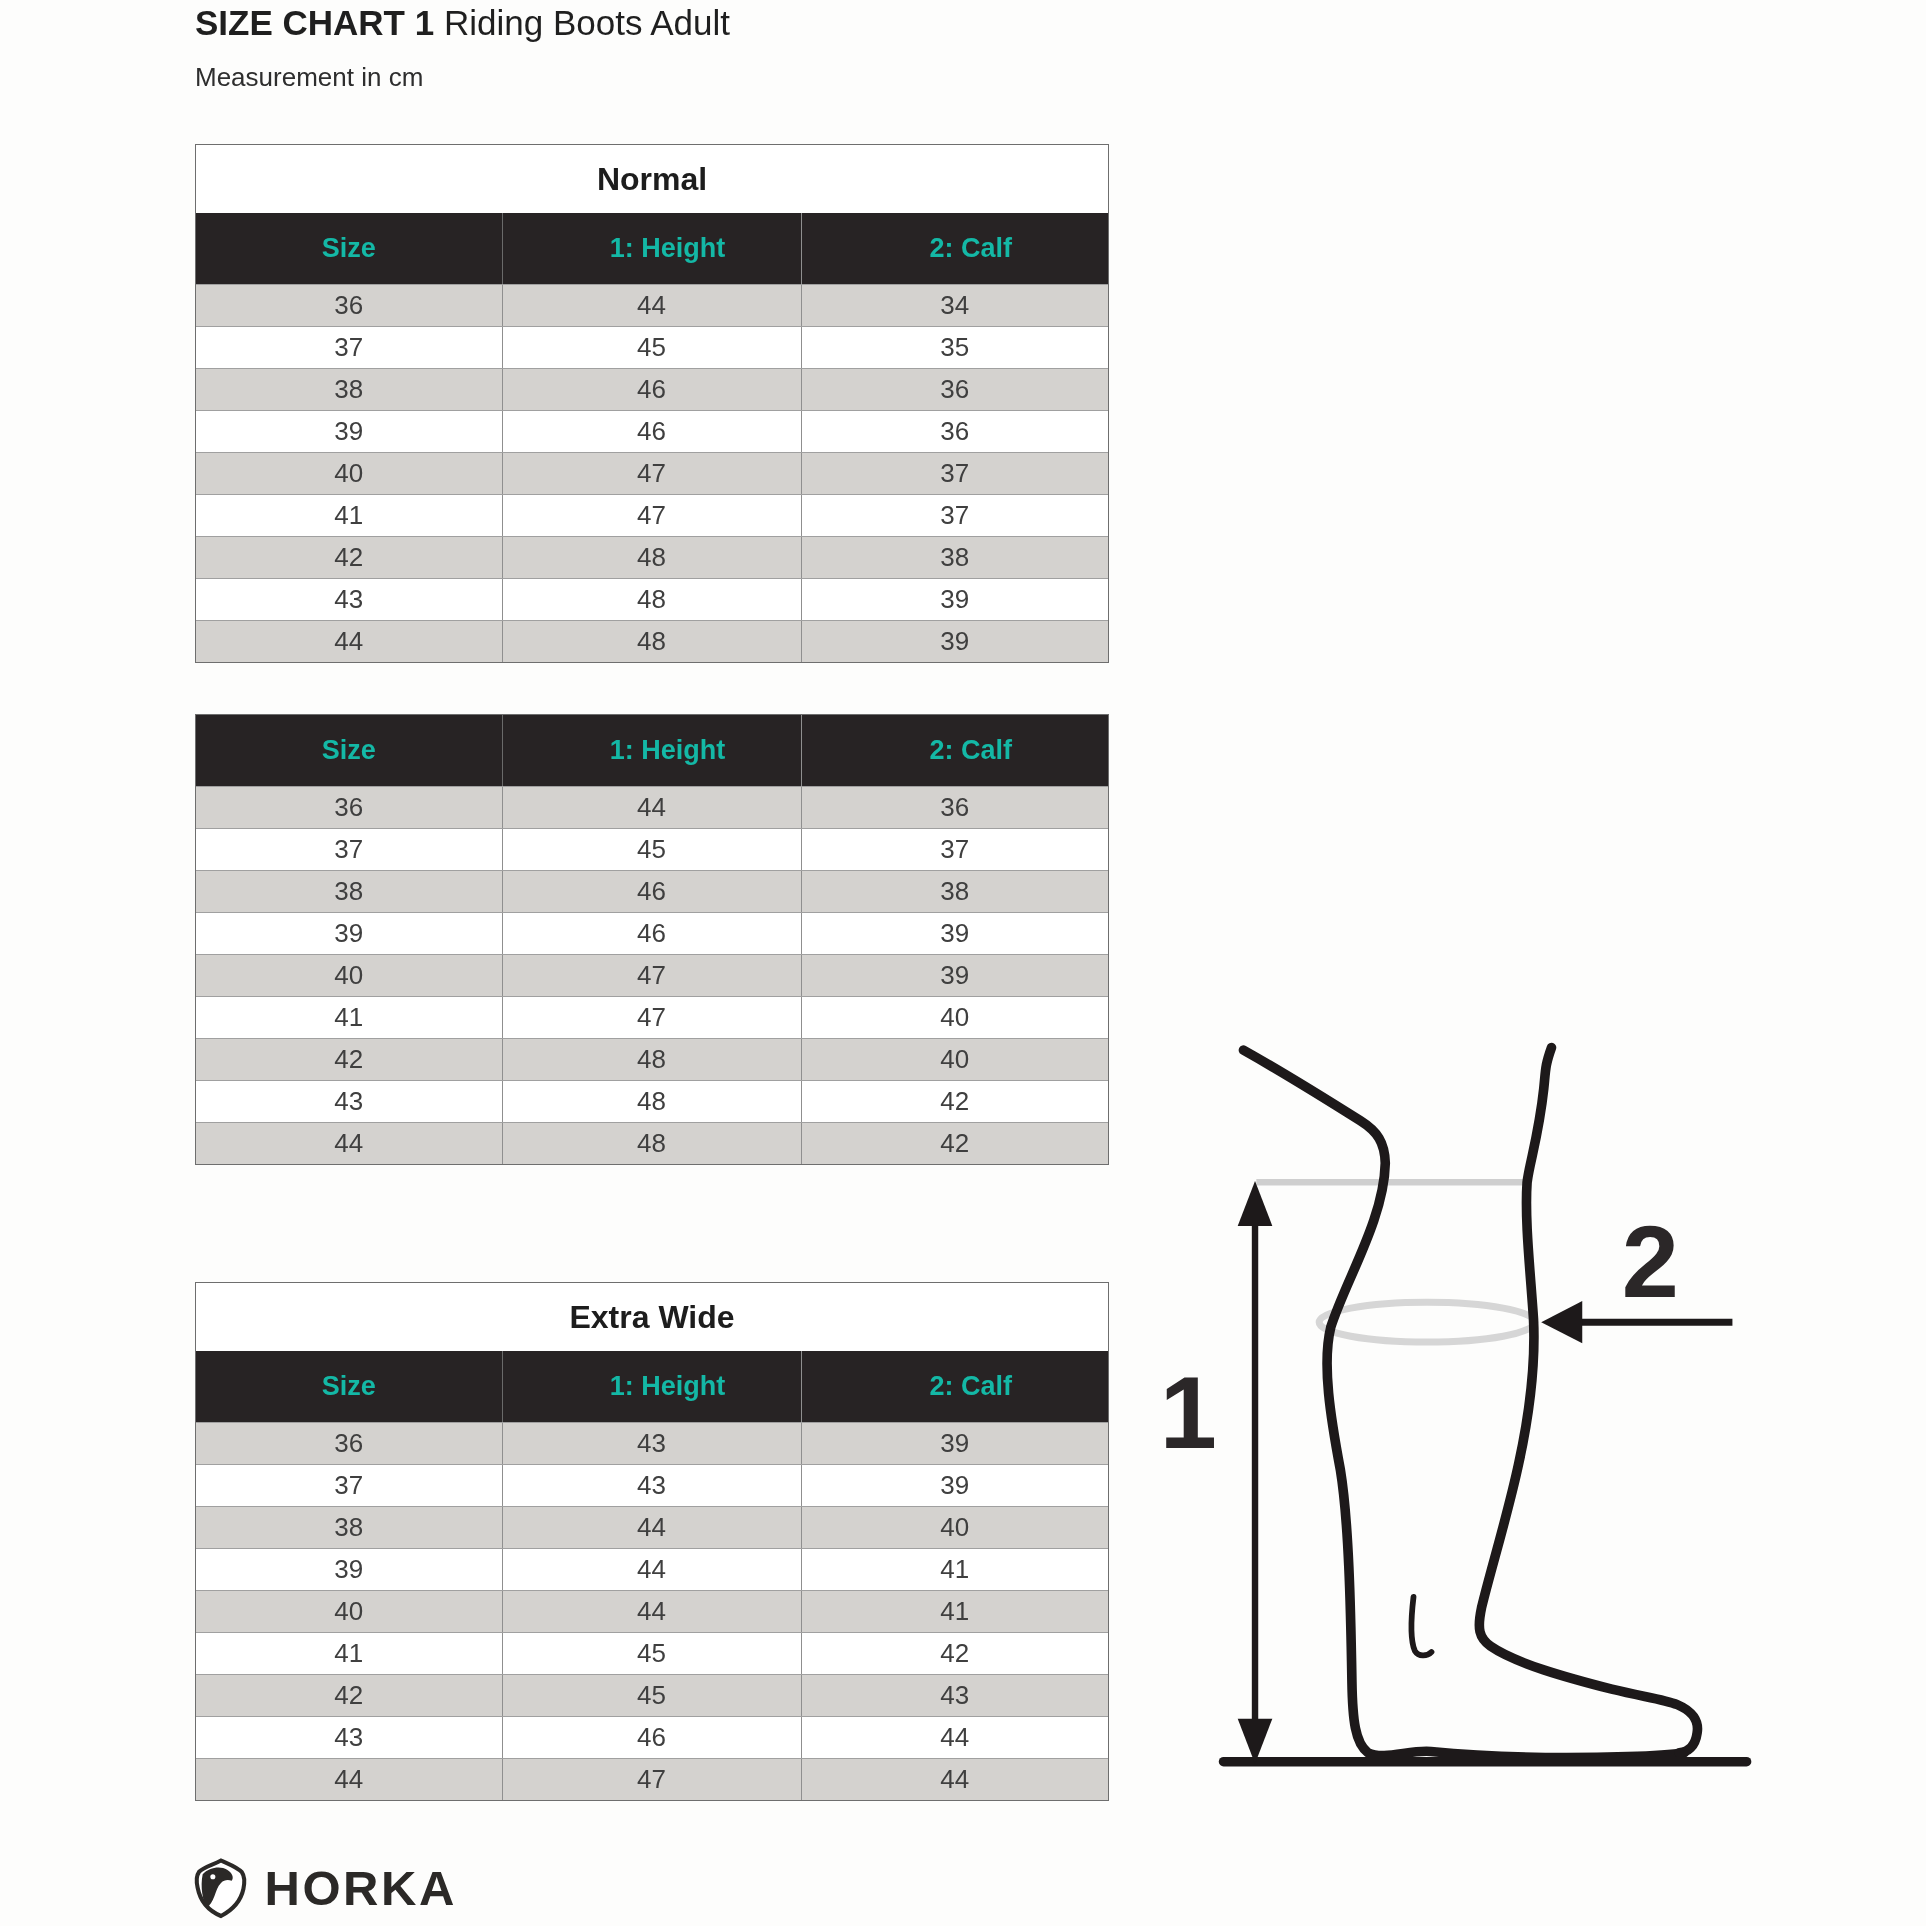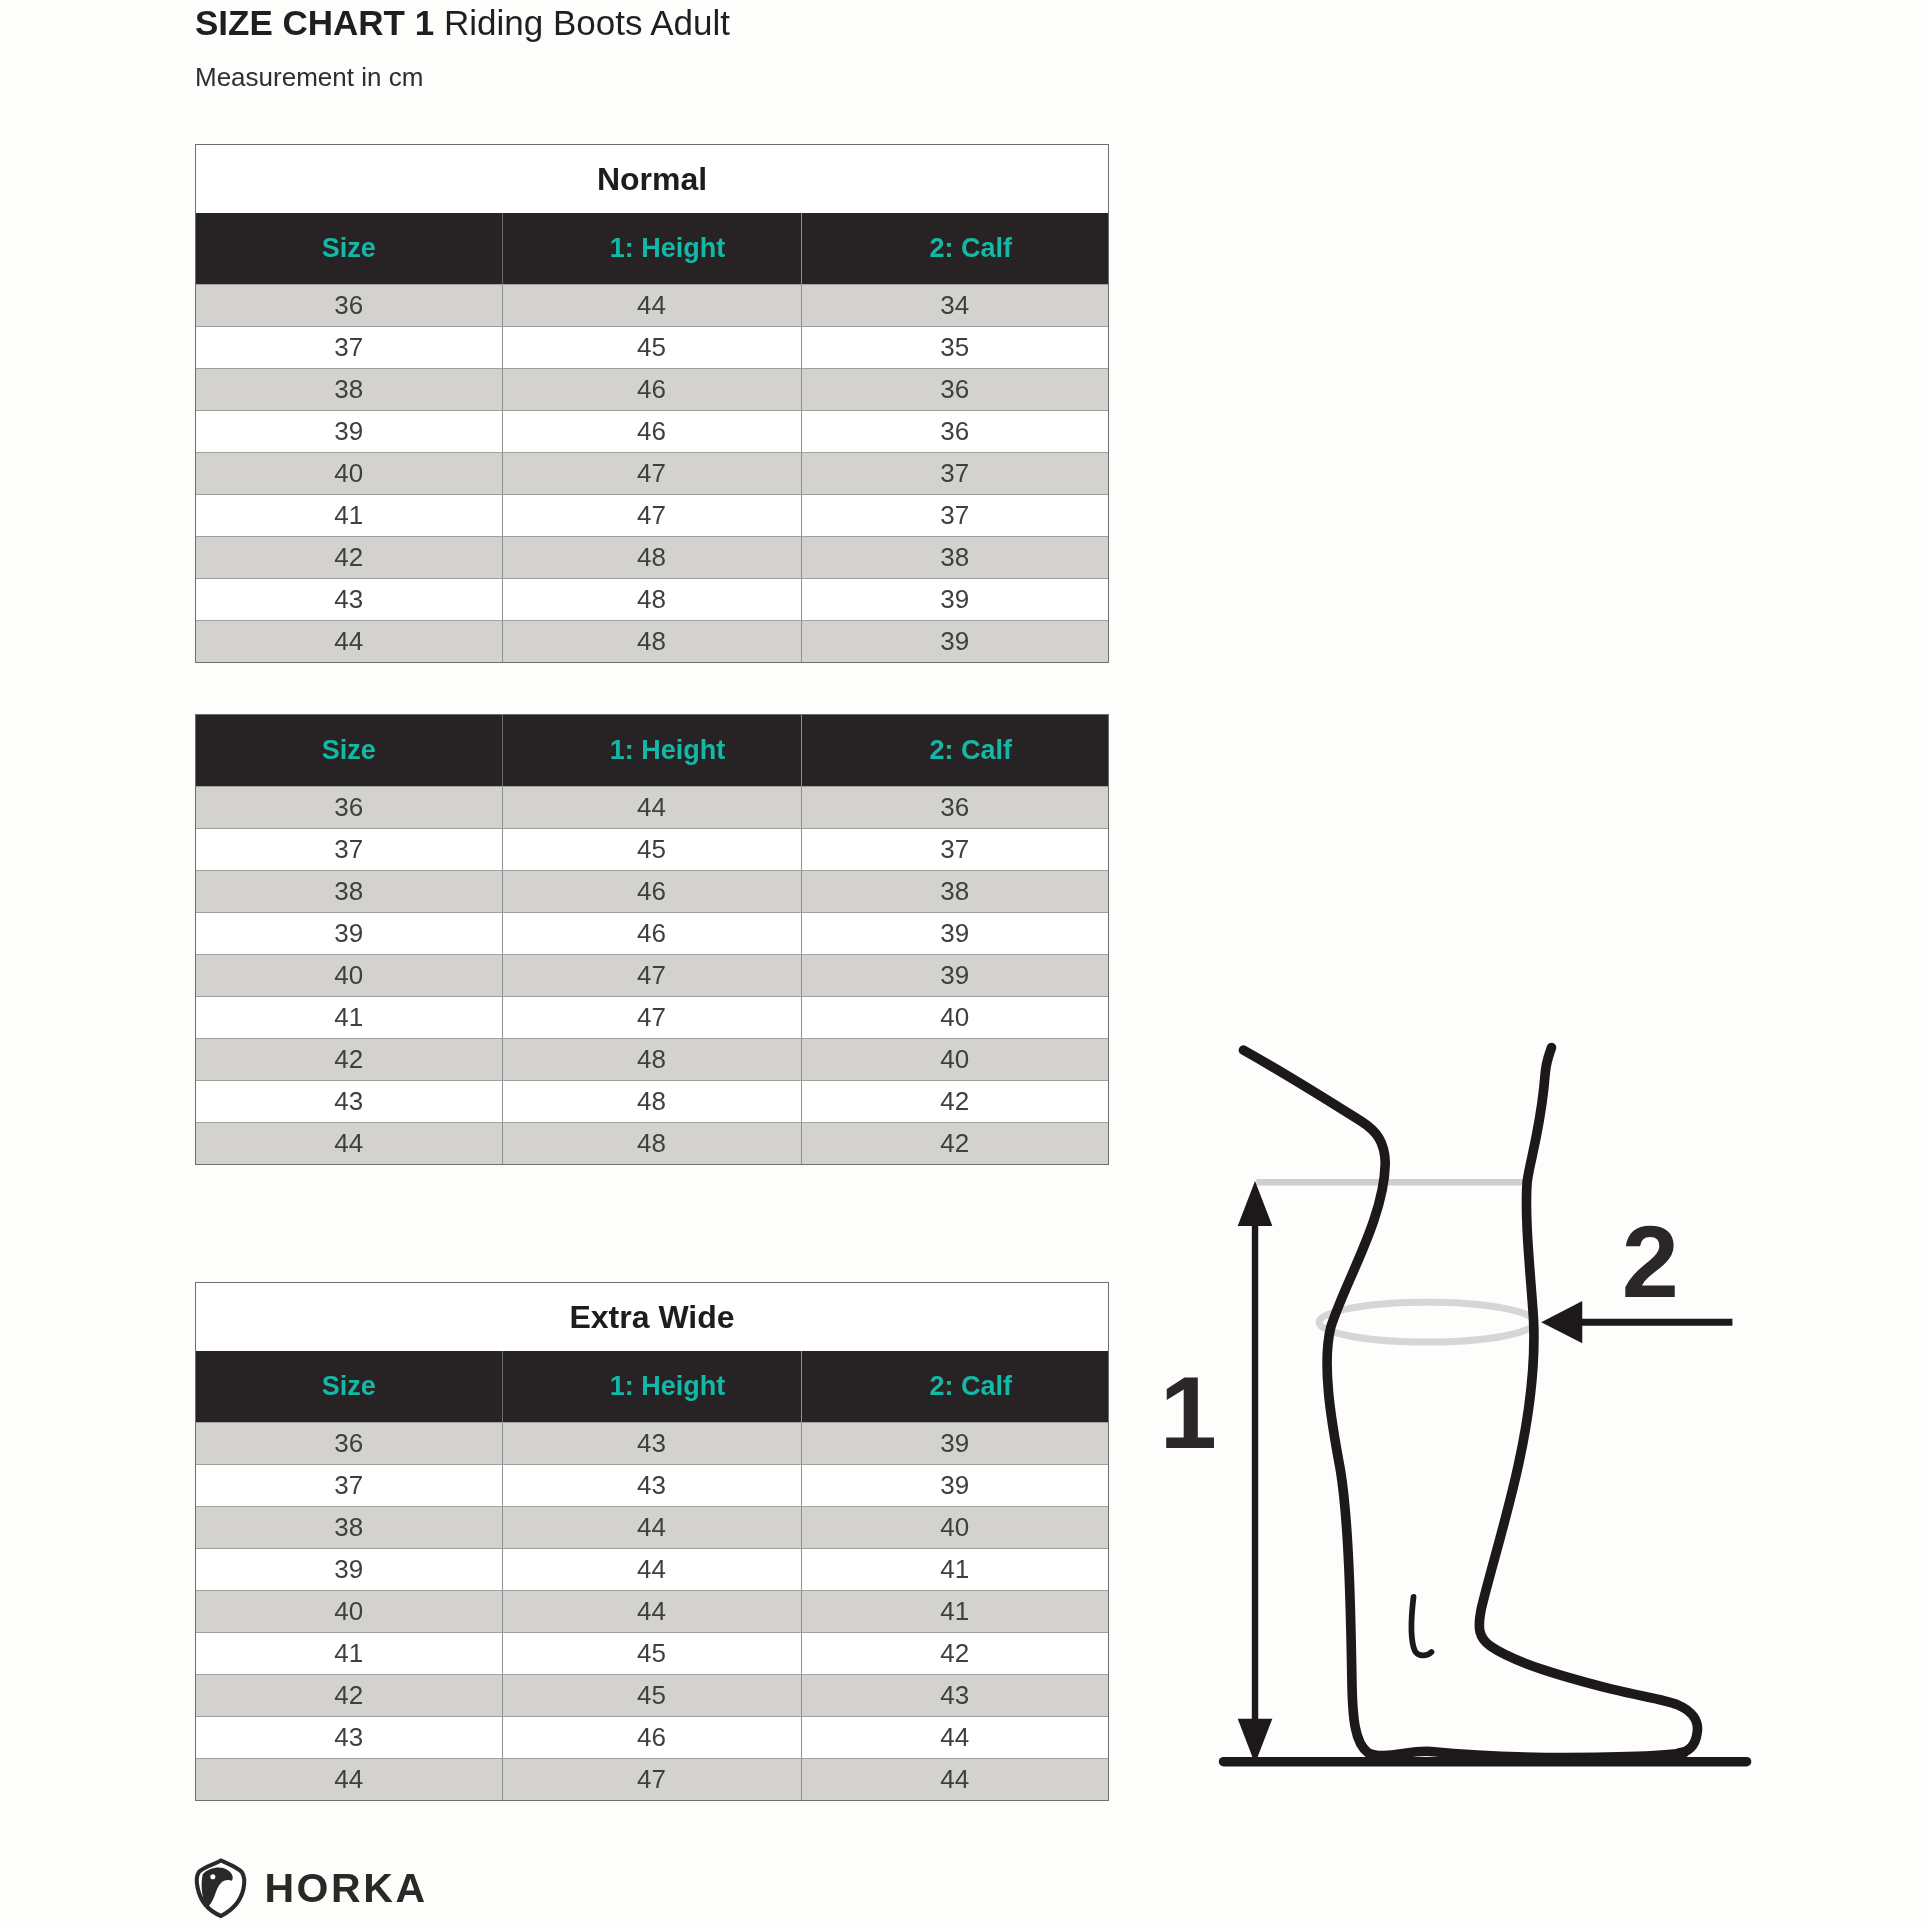--- a/index.html
+++ b/index.html
@@ -53,21 +53,21 @@
   .diagram{position:absolute;left:1156px;top:1027px;width:610px;height:770px;}
   .diagram text{
     font-family:"Liberation Sans", sans-serif;
     font-size:160px;font-weight:bold;fill:#2b2728;
   }
   .brand{
     position:absolute;left:193px;top:1856px;
     display:flex;align-items:center;gap:15.4px;
   }
   .brand-name{
-    font-size:41px;font-weight:800;letter-spacing:2.6px;
+    font-size:49px;font-weight:800;letter-spacing:2.6px;
     color:#2b2927;
   }
 </style>
 </head>
 <body>
 
 <div class="doc-title">
   <span class="b">SIZE CHART 1</span>
   <span> </span>
   <span>Riding Boots Adult</span>

